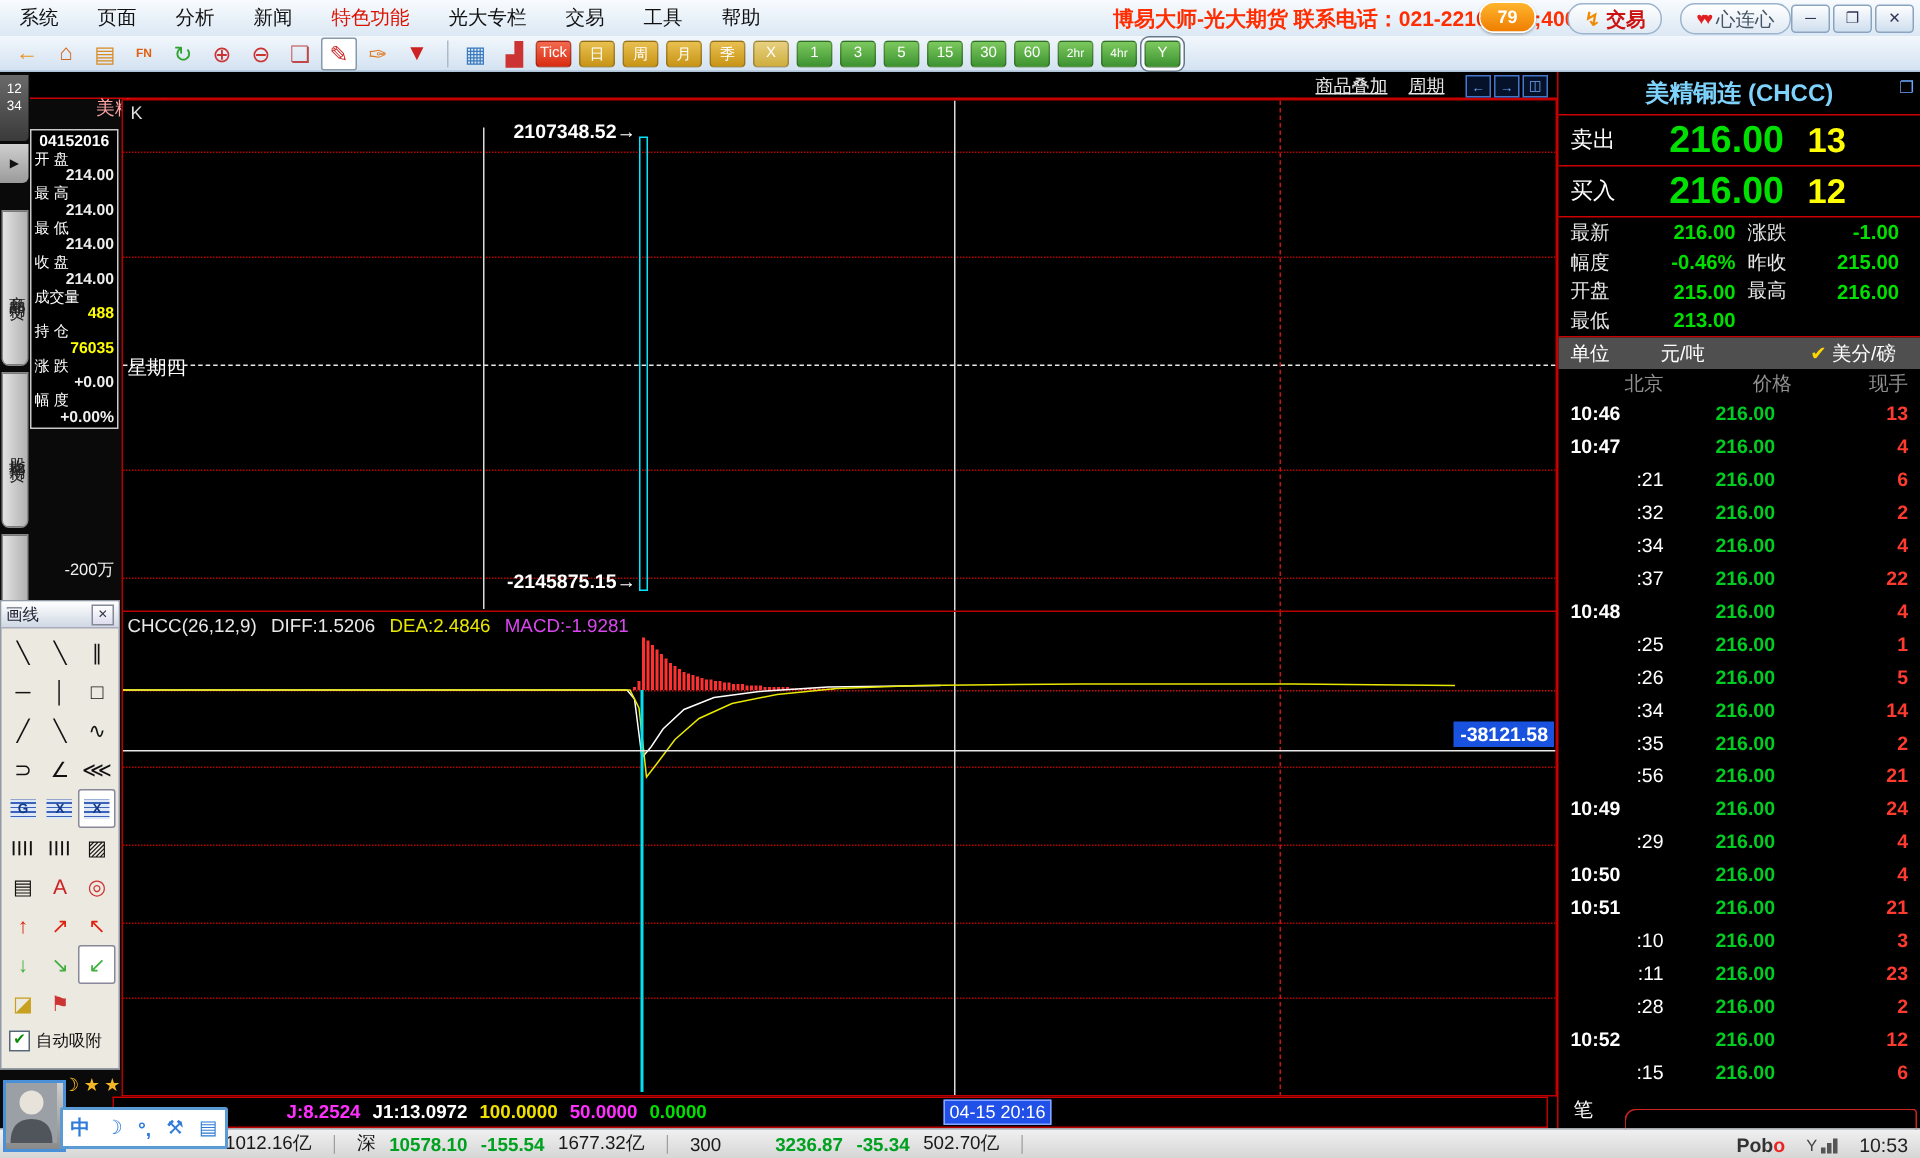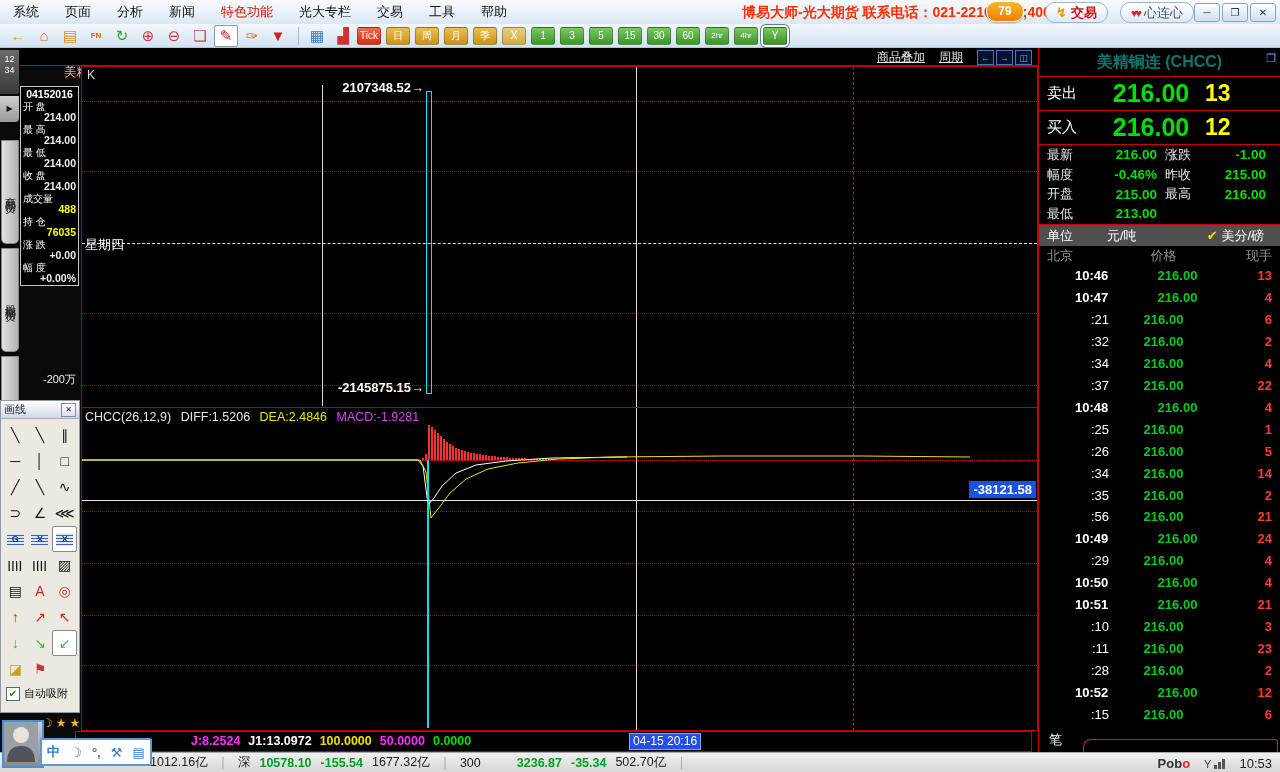--- a/index.html
+++ b/index.html
@@ -133,41 +133,41 @@
   #kdj-row{position:absolute;left:115px;top:2px;font-size:12.5px;font-weight:bold;white-space:nowrap;}
   #kdj-row span{margin-right:8px;}
   #time-chip{position:absolute;left:553px;top:1px;background:#2050e8;border:1px solid #86a6ff;
     color:#fff;font-size:12px;padding:0 3px;line-height:15px;}
 
   
   #right-panel{position:absolute;left:1038px;top:0;width:242px;height:704px;background:#000;
     border-left:1px solid #cc0000;box-sizing:border-box;}
   #rp-title{height:28px;border-bottom:1px solid #cc0000;position:relative;
     display:flex;align-items:center;justify-content:center;}
-  #rp-title-text{color:#0f766e;font-size:16px;font-weight:bold;}
+  #rp-title-text{color:#7dd3fc;font-size:16px;font-weight:bold;}
   #rp-restore{position:absolute;right:4px;top:4px;color:#6aa6ff;font-size:11px;}
   .bidask-row{height:33px;border-bottom:1px solid #cc0000;display:flex;align-items:center;}
   .ba-label{width:50px;padding-left:8px;color:#fff;font-size:15px;}
   .ba-price{width:108px;color:#00e000;font-size:25px;font-weight:bold;text-align:center;}
   .ba-qty{flex:1;color:#ffff00;font-size:23px;font-weight:bold;}
   #rp-stats{height:79px;border-bottom:1px solid #cc0000;display:grid;
     grid-template-columns:46px 72px 46px 1fr;grid-auto-rows:19.7px;align-items:center;padding:0 6px 0 8px;}
   .st-label{color:#e8e8e8;font-size:13px;}
   .st-value{color:#00e000;font-size:13.5px;font-weight:bold;text-align:right;padding-right:8px;}
   #unit-row{height:21px;background:#4f4f4f;display:flex;align-items:center;font-size:13px;color:#fff;}
   #unit-label{padding-left:8px;width:60px;}
   #unit-value{width:70px;}
   #unit-opt{flex:1;text-align:right;padding-right:16px;}
   #unit-check{color:#ffd700;font-weight:bold;}
   #list-header{height:19px;display:flex;align-items:center;color:#909090;font-size:13px;}
-  #lh-time{width:62px;padding-left:8px;} #lh-price{flex:1;text-align:center;} #lh-qty{width:54px;text-align:right;padding-right:8px;}
+  #lh-time{width:62px;padding-left:8px;margin-left:36px;} #lh-price{flex:1;text-align:center;} #lh-qty{width:54px;text-align:right;padding-right:8px;}
   #tick-list{height:460px;display:flex;flex-direction:column;}
   .tick-row{flex:1;display:flex;align-items:center;}
   .tk-time{width:62px;padding-left:8px;color:#fff;font-size:13px;text-align:left;}
-  .tk-time.full{font-weight:bold;margin-left:28px;}
+  .tk-time.full{font-weight:bold;}
   .tk-time.part{text-align:right;width:46px;padding-left:24px;}
   .tk-price{flex:1;text-align:center;color:#00cc22;font-size:13px;font-weight:bold;}
   .tk-qty{width:54px;text-align:right;padding-right:8px;color:#ff3b30;font-size:13px;font-weight:bold;}
   #rp-bottom{position:relative;height:30px;}
   #rp-tab{position:absolute;left:10px;top:6px;color:#fff;font-size:13px;}
   #rp-tabbox{position:absolute;left:44px;right:2px;top:14px;height:15px;
     border:1px solid #cc2222;border-bottom:none;border-radius:8px 3px 0 0;}
 
   
   #statusbar{position:absolute;left:0;top:752px;width:1280px;height:20px;

